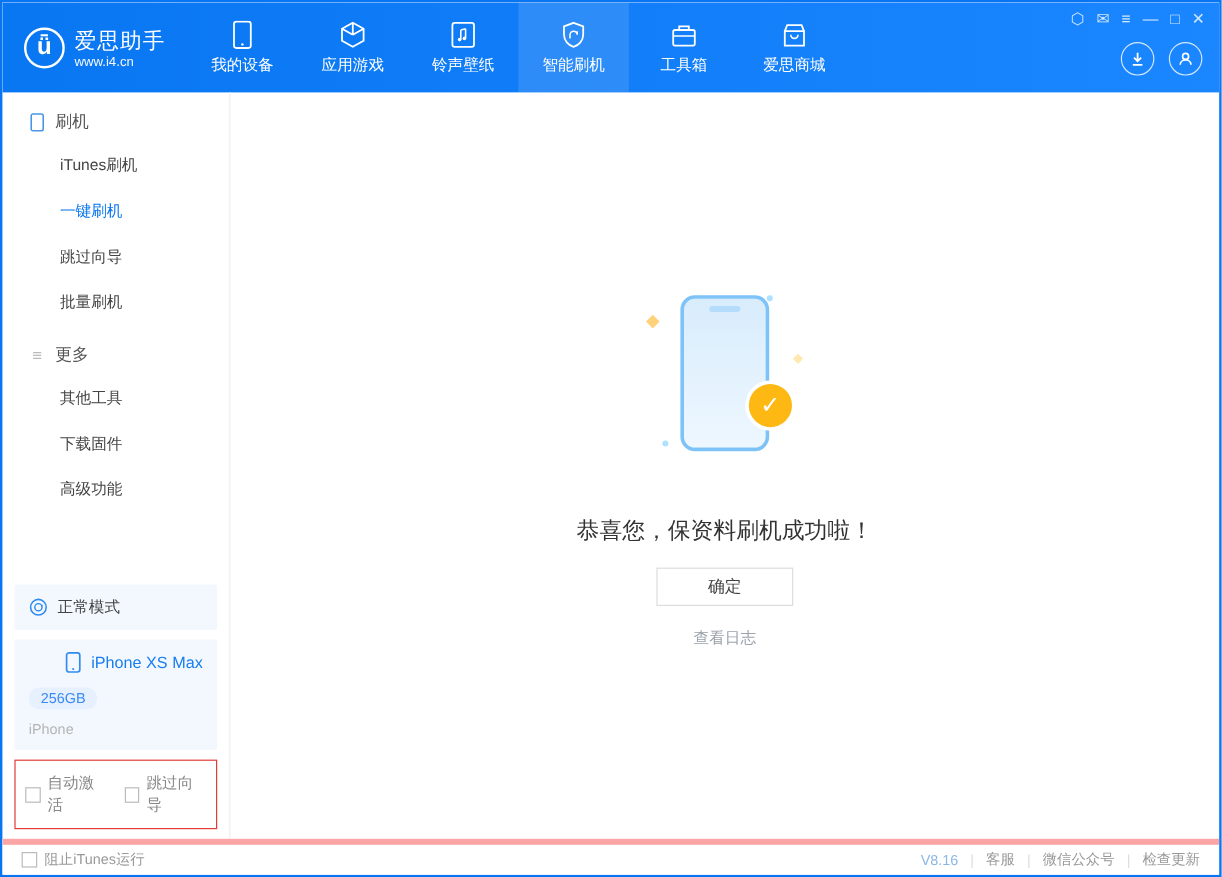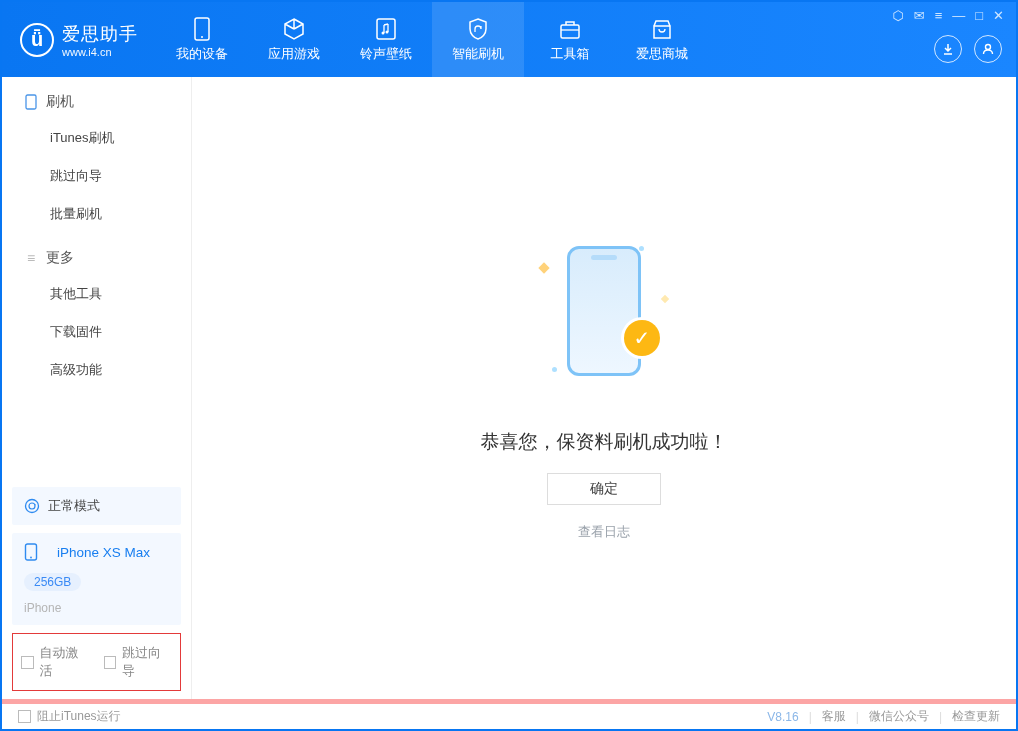--- a/index.html
+++ b/index.html
@@ -27,21 +27,21 @@
 .body { display: flex; height: calc(100% - 75px - 30px); }
 .sidebar { width: 190px; border-right: 1px solid #eee; display: flex; flex-direction: column; }
 .side-section-title { display: flex; align-items: center; gap: 8px; padding: 16px 22px 8px; color: #555; font-size: 14px; }
 .side-section-title .sec-ic { width: 14px; height: 14px; display: inline-flex; align-items: center; justify-content: center; }
 .side-item { padding: 10px 22px 10px 48px; font-size: 13px; color: #444; cursor: pointer; }
 .side-item.active { color: #0876f2; }
 
 .side-bottom { margin-top: auto; }
 .status-box, .device-box { margin: 8px 10px; background: #f3f8ff; border-radius: 2px; padding: 10px 12px; display: flex; align-items: center; gap: 8px; font-size: 13px; color: #444; }
 .device-box { flex-direction: column; align-items: flex-start; }
-.device-row1 { display: flex; align-items: center; gap: 19px; width: 100%; }
+.device-row1 { display: flex; align-items: center; gap: 8px; width: 100%; justify-content: flex-end; }
 .device-name { color: #187ef0; font-weight: 500; font-size: 13.5px; }
 .badge { background: #e6f0fe; color: #3a8af5; border-radius: 10px; padding: 2px 10px; font-size: 12px; margin-top: 4px; }
 .device-sub { color: #b5b5b5; font-size: 12px; margin-top: 2px; }
 
 .options-row { border: 1.5px solid #e33a3a; margin: 6px 10px 8px; padding: 10px 8px; display: flex; gap: 14px; font-size: 13px; color: #888; }
 .chk { display: flex; align-items: center; gap: 6px; cursor: pointer; }
 .chkbox { width: 13px; height: 13px; border: 1px solid #bbb; background: #fff; }
 
 
 .main { flex: 1; display: flex; flex-direction: column; align-items: center; justify-content: center; gap: 18px; }
@@ -168,20 +168,21 @@
   <div class="sidebar">
     <div class="side-section-title">
       <span class="sec-ic">
           <svg width="12" height="16" viewBox="0 0 12 16">
             <rect x="1" y="1" width="10" height="14" rx="1.5" fill="none" stroke="#4a95e8" stroke-width="1.3"></rect>
           </svg>
         </span>
       <span>刷机</span>
     </div>
     <div class="side-item">iTunes刷机</div>
+    <div class="side-item active">一键刷机</div>
     <div class="side-item">跳过向导</div>
     <div class="side-item">批量刷机</div>
 
     <div class="side-section-title">
       <span class="sec-ic" style="color:#bbb;">≡</span>
       <span>更多</span>
     </div>
     <div class="side-item">其他工具</div>
     <div class="side-item">下载固件</div>
     <div class="side-item">高级功能</div>

